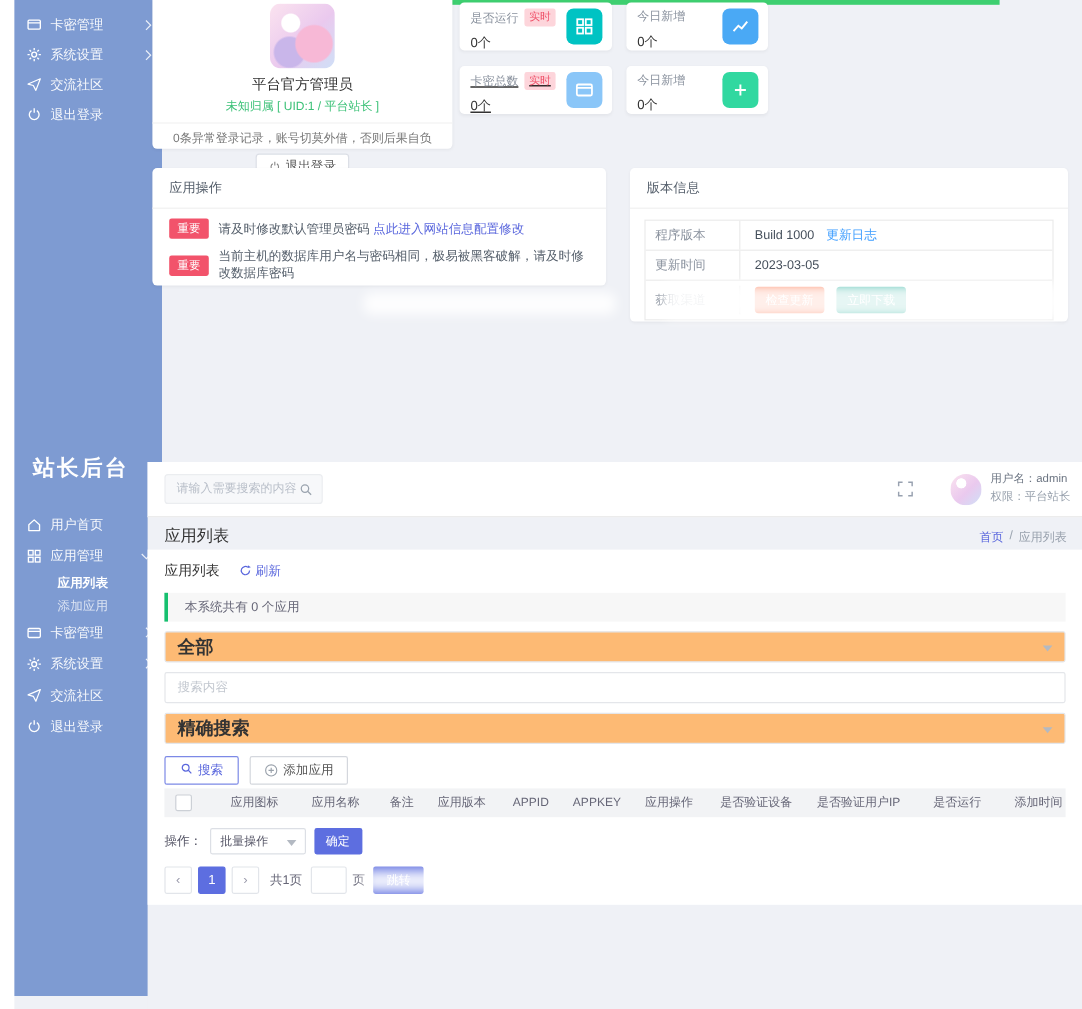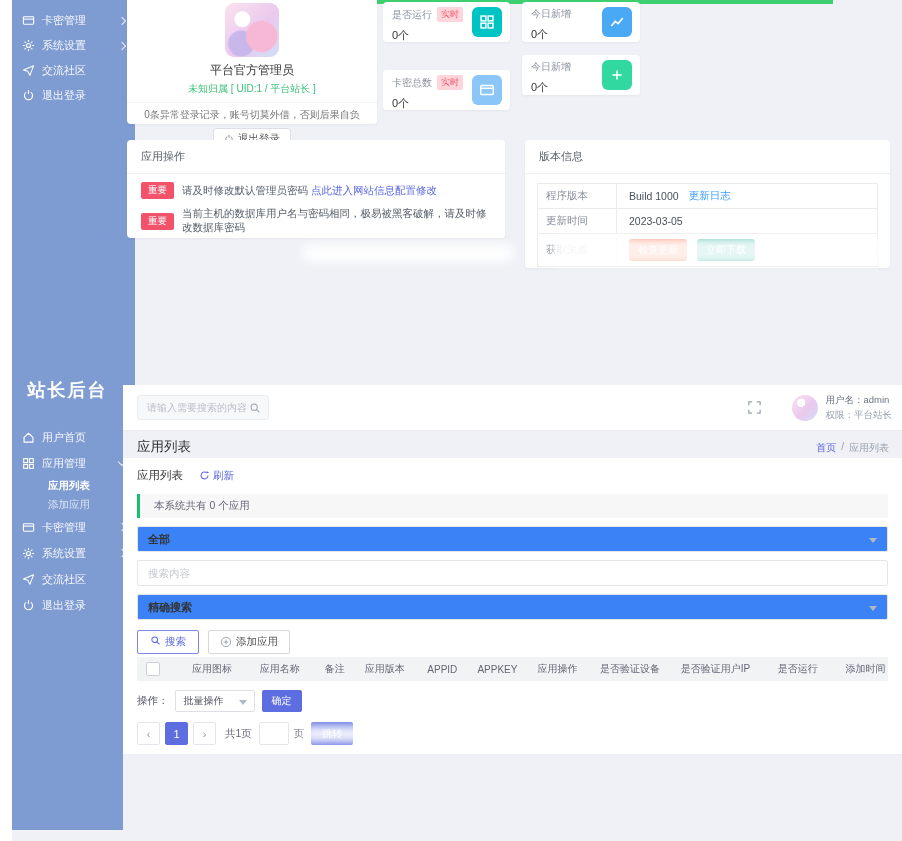--- a/index.html
+++ b/index.html
@@ -95,22 +95,22 @@
   
   .panel{left:0;top:73px;width:779px;height:296px;background:#fff;box-sizing:border-box;
          padding:10px 14px;}
   .tab-row{display:flex;align-items:center;font-size:11.5px;color:#333;}
   .refresh{display:flex;align-items:center;gap:3px;margin-left:16px;font-size:10.5px;
            color:#5a67dd;cursor:pointer;}
   .refresh svg{width:11px;height:11px;}
   .notice-bar{margin-top:11px;height:24px;background:#f7f7f7;border-left:3px solid #16c06f;
               display:flex;align-items:center;padding-left:14px;font-size:10.5px;color:#667;}
   .sel{margin-top:8px;height:26px;border:1px solid #e4e6ea;border-radius:2px;display:flex;
-       align-items:center;padding:0 10px;font-size:11px;color:#333;font-weight:bold;
-       position:relative;cursor:pointer;background:#3b82f6;box-sizing:border-box;}
+       align-items:center;padding:0 10px;font-size:15px;color:#333;font-weight:bold;
+       position:relative;cursor:pointer;background:#fdba74;box-sizing:border-box;}
   .caret{position:absolute;right:10px;top:11px;width:0;height:0;border-left:4px solid transparent;
          border-right:4px solid transparent;border-top:5px solid #b3b9c2;}
   .txt-input{margin-top:8px;height:26px;border:1px solid #e4e6ea;border-radius:2px;display:flex;
              align-items:center;box-sizing:border-box;background:#fff;}
   .txt-input input{border:none;outline:none;width:100%;padding:0 10px;font-size:10.5px;color:#555;
                    font-family:"Liberation Sans",sans-serif;background:transparent;}
   .txt-input input::placeholder{color:#c2c7cf;}
   .btn-row{margin-top:10px;display:flex;gap:9px;}
   .btn-search{display:flex;align-items:flex-start;gap:4px;border:1px solid #7c89e6;color:#5a67dd;
               background:#fff;border-radius:2px;padding:4px 12px;font-size:10.5px;cursor:pointer;}
@@ -317,21 +317,21 @@
       <div class="lbl">
           <span>今日新增</span>
         </div>
       <div class="val">0个</div>
       <div class="ic" style="background:#4aa9f5;">
           <svg viewBox="0 0 14 14">
             <polyline points="2,10.5 5.5,6.5 8,8.5 12,3.5" fill="none" stroke="#fff" stroke-width="1.4"></polyline>
           </svg>
         </div>
     </div>
-    <div class="abs card stat" style="left:260px;top:70px;width:127px;">
+    <div class="abs card stat" style="left:260px;top:55px;width:127px;text-decoration:underline;">
       <div class="lbl">
           <span>卡密总数</span>
           <span class="badge">实时</span>
         </div>
       <div class="val">0个</div>
       <div class="ic" style="background:#8ac6f8;">
           <svg viewBox="0 0 14 14">
             <rect x="1.5" y="3" width="11" height="8" rx="1" fill="none" stroke="#fff" stroke-width="1.3"></rect>
             <line x1="1.5" y1="5.5" x2="12.5" y2="5.5" stroke="#fff" stroke-width="1.3"></line>
           </svg>

